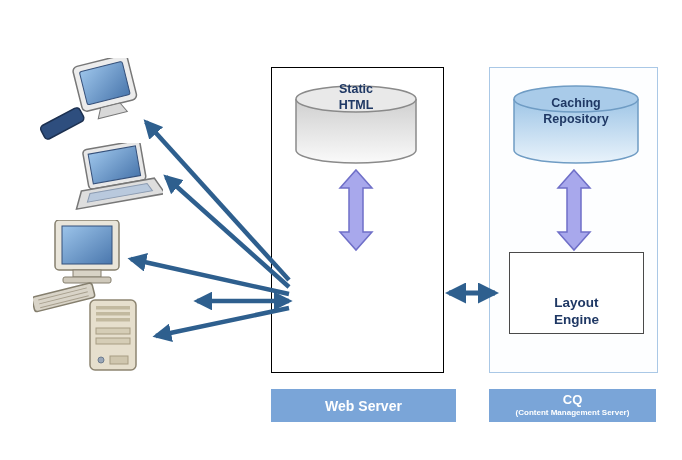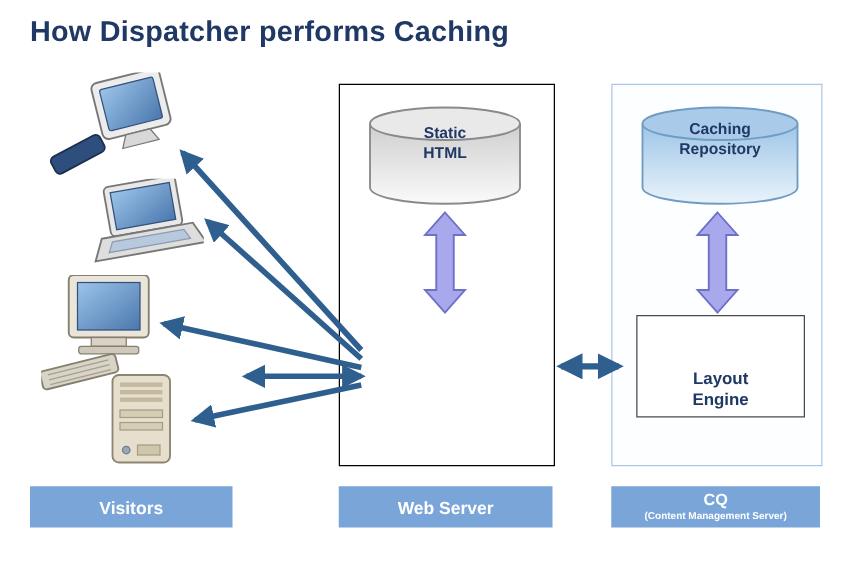--- a/index.html
+++ b/index.html
@@ -23,45 +23,44 @@
   }
   .dispatcher{left:290px;top:252px;width:133px;height:80px;}
   .engine{left:509px;top:252px;width:133px;height:80px;}
   .engine .wrap{max-width:62px;line-height:1.25;margin-top:37px;}
   .cyl{position:absolute;z-index:2;}
   .cyl-label{
     position:absolute;z-index:4;text-align:center;font-weight:bold;font-size:12.5px;
     color:#1f3864;line-height:1.25;display:flex;justify-content:center;
   }
   .cyl-label .wrap{display:inline-block;}
-  .static-label{left:291px;top:99px;width:130px;}
+  .static-label{left:291px;top:82px;width:130px;}
   .static-label .wrap{max-width:62px;}
   .repo-label{left:509px;top:96px;width:134px;}
   .repo-label .wrap{max-width:92px;}
   .bar{
     position:absolute;z-index:2;background:#7aa5d8;color:#ffffff;
     display:flex;flex-direction:column;align-items:center;justify-content:center;
     font-weight:bold;font-size:14px;text-align:center;
   }
   .bar-visitors{left:24px;top:389px;width:162px;height:33px;}
-  .bar-webserver{left:271px;top:389px;width:171px;height:33px;}
+  .bar-webserver{left:271px;top:389px;width:185px;height:33px;}
   .bar-cq{left:489px;top:389px;width:167px;height:33px;font-size:13px;line-height:1.15;}
   .bar-cq .sub{font-size:8px;font-weight:bold;}
   .device{position:absolute;z-index:2;}
   .dev-workstation{left:38px;top:58px;width:105px;height:85px;}
   .dev-laptop{left:68px;top:143px;width:95px;height:75px;}
   .dev-desktop{left:33px;top:220px;width:100px;height:95px;}
   .dev-server{left:80px;top:298px;width:65px;height:75px;}
 </style>
 </head>
 <body>
 
 <div class="canvas">
 
-  <h1 class="title">How Dispatcher performs Caching</h1>
 
   <div class="group-box ws-box"></div>
   <div class="group-box cq-box"></div>
 
   <svg class="cyl" style="left:291px;top:84px;" width="130" height="84" viewBox="0 0 130 84">
     <defs>
       <linearGradient id="cylGray" x1="0" y1="0" x2="0" y2="1">
         <stop offset="0" stop-color="#cfcfcf"></stop>
           <stop offset="1" stop-color="#fafafa"></stop>
       </linearGradient>
@@ -84,23 +83,20 @@
     <ellipse cx="67" cy="15" rx="62" ry="13" fill="#a9cbe9" stroke="#6f9cc4" stroke-width="1.5"></ellipse>
   </svg>
   <div class="cyl-label repo-label">
     <span class="wrap">Caching Repository</span>
   </div>
 
   <div class="node-box engine">
     <span class="wrap">Layout Engine</span>
   </div>
 
-  <div class="bar bar-visitors">
-    <span>Visitors</span>
-  </div>
   <div class="bar bar-webserver">
     <span>Web Server</span>
   </div>
   <div class="bar bar-cq">
     <span>CQ</span>
     <span class="sub">(Content Management Server)</span>
   </div>
 
   <svg class="device dev-workstation" viewBox="0 0 105 85">
     <defs>

